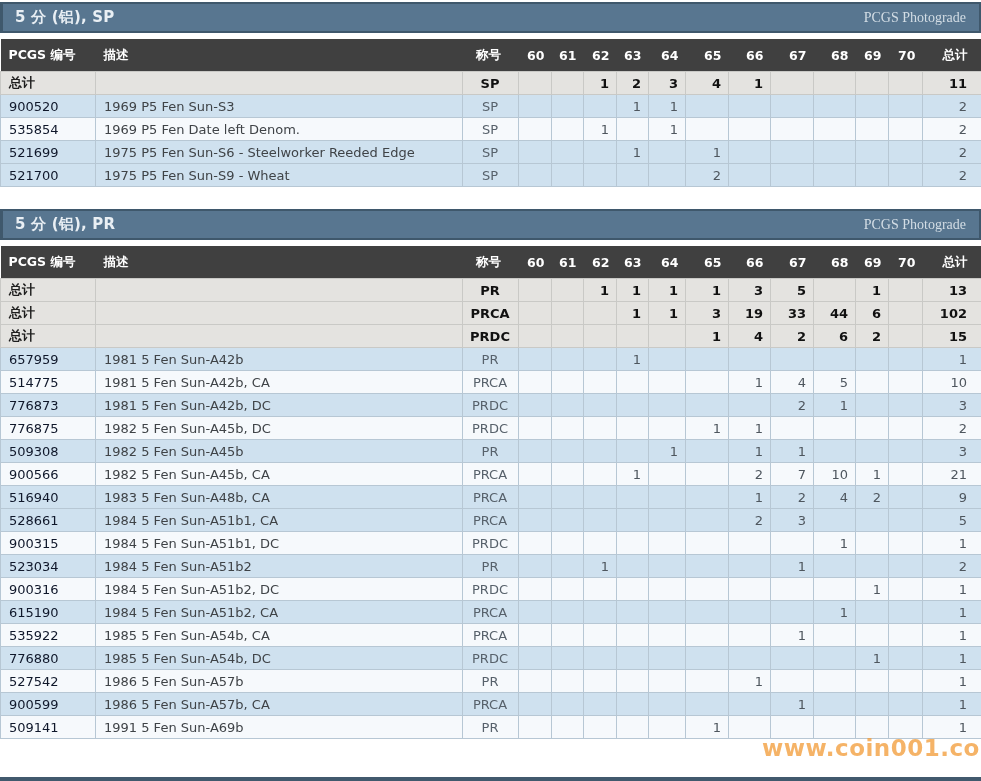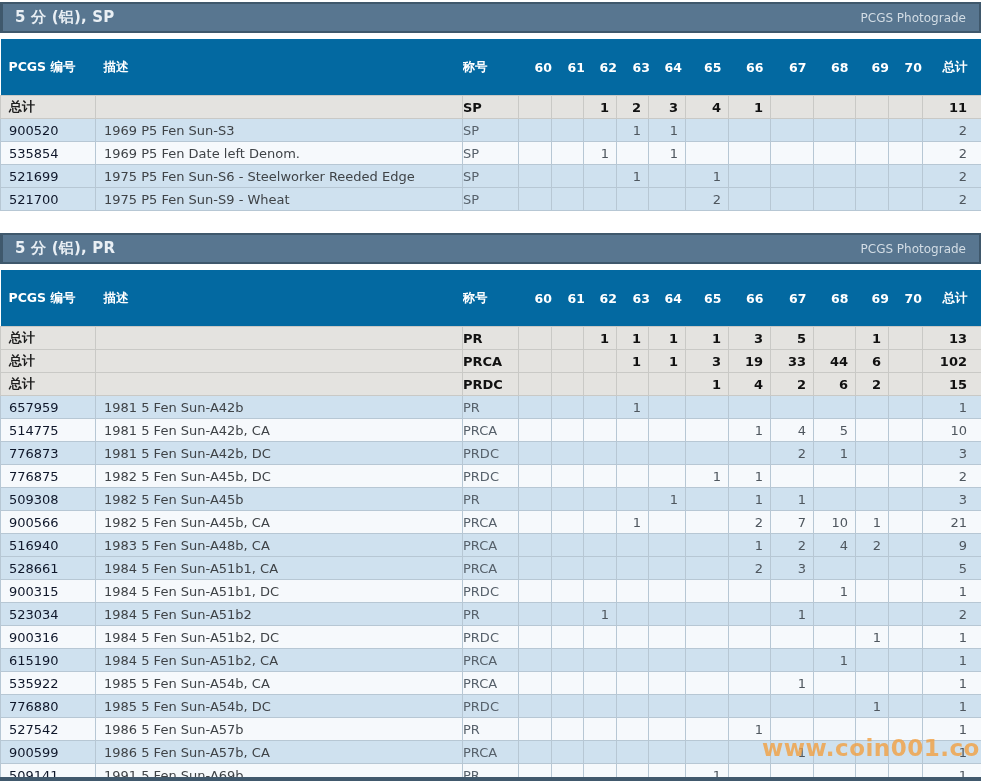--- a/index.html
+++ b/index.html
@@ -10,32 +10,32 @@
   }
   .section{width:981px;}
   .band{
     box-sizing:border-box;height:31px;background:#587690;
     border:2px solid #3f586c;border-left-width:3px;
     display:flex;align-items:center;justify-content:space-between;
     padding:0 13px 0 12px;margin-top:22px;
   }
   .section:first-of-type .band{margin-top:2px;}
   .band-title{color:#e9eff4;font-size:15px;font-weight:bold;letter-spacing:.2px;}
-  .photograde{color:#d3dde5;font-size:12px;font-weight:normal;text-decoration:none;cursor:pointer;}
+  .photograde{color:#d3dde5;font-size:14px;font-weight:normal;text-decoration:none;cursor:pointer;font-family:Liberation Serif, serif;}
   table{
     border-collapse:collapse;table-layout:fixed;width:981px;margin-top:6px;
     font-size:13px;
   }
   thead th{
-    background:#0369a1;color:#ffffff;font-weight:bold;font-size:12.5px;
-    height:24px;padding:16px;border:0;white-space:nowrap;overflow:hidden;
+    background:#404040;color:#ffffff;font-weight:bold;font-size:12.5px;
+    height:24px;padding:4px;border:0;white-space:nowrap;overflow:hidden;
   }
   th.c-pcgs,td.c-pcgs{text-align:left;padding-left:8px;}
   th.c-desc,td.c-desc{text-align:left;padding-left:8px;}
-  th.c-desig,td.c-desig{text-align:left;padding-left:0;margin-left:44px;}
+  th.c-desig,td.c-desig{text-align:center;padding-left:0;margin-left:44px;}
   th.c-grade,td.c-grade{text-align:right;padding-right:7px;}
   th.c-total,td.c-total{text-align:right;padding-right:14px;}
   tbody td{
     height:22px;padding-top:0;padding-bottom:0;white-space:nowrap;overflow:hidden;
     border:1px solid #b7c7d4;
   }
   tr.summary td{
     background:#e4e3e0;border-color:#c9c9c6;font-weight:bold;color:#1d1d1d;
   }
   tr.row-blue td{background:#cfe1ef;}

